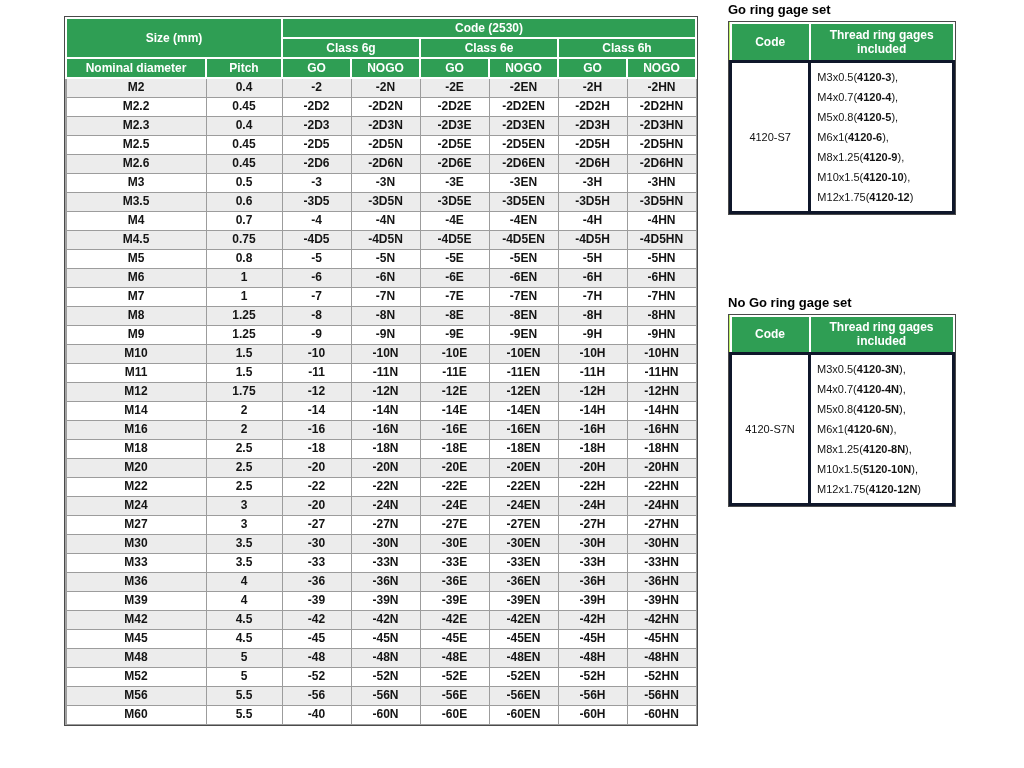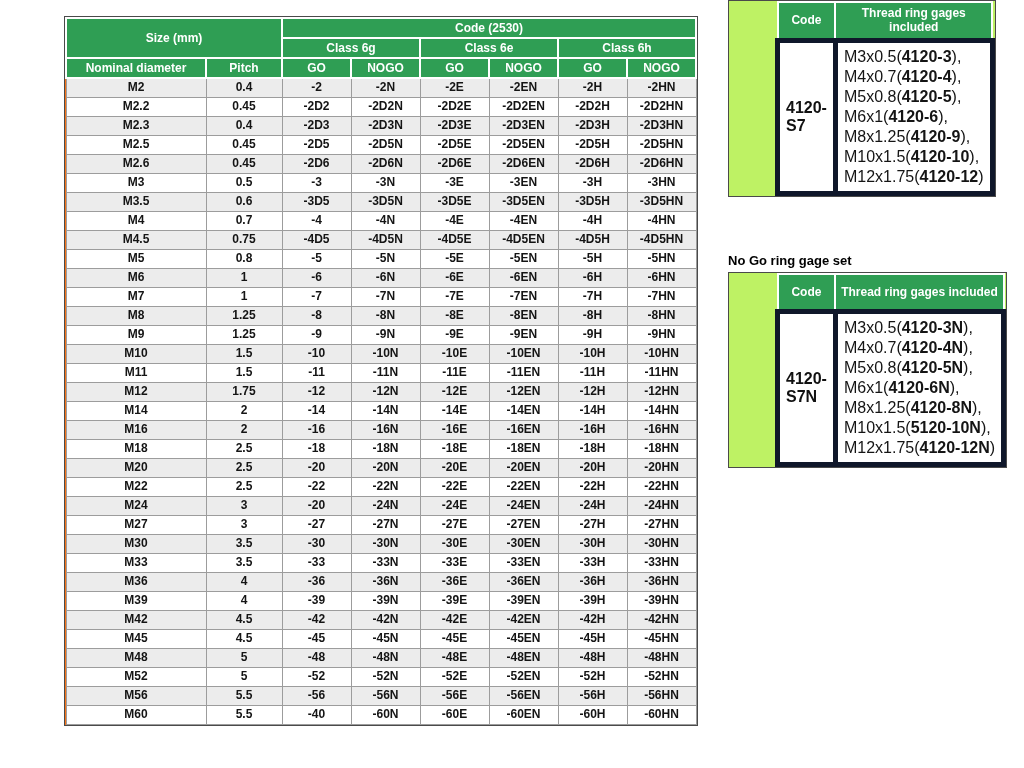--- a/index.html
+++ b/index.html
@@ -10,21 +10,21 @@
     font-family: "Liberation Sans", sans-serif;
     position: relative;
     color: #111;
   }
 
   
   .main-frame {
     position: absolute;
     left: 64px; top: 16px;
     border: 1px solid #4a4a4a;
-    background: #f97316;
+    background: #a3a3a3;
   }
   table { border-collapse: collapse; }
   .main-table th {
     background: #2f9e54;
     color: #ffffff;
     font-size: 12px;
     font-weight: bold;
     border: 2px solid #ffffff;
     padding: 2px 4px;
     text-align: center;
@@ -51,53 +51,52 @@
   .panel-title {
     font-size: 13px;
     font-weight: bold;
     color: #000;
     margin: 2px 0 4px 0;
   }
   .panel-frame {
     border: 1px solid #4a4a4a;
     display: inline-block;
     background: #bef264;
-    padding-left: 46px;
   }
   .panel th {
     background: #2f9e54;
     color: #fff;
     font-size: 12px;
     font-weight: bold;
     border: 2px solid #ffffff;
     padding: 3px 4px;
     text-align: center;
     height: 38px;
     vertical-align: middle;
   }
   .panel td {
-    border: 5px solid #0f172a;
-    font-size: 16px;
+    border: 3px solid #0f172a;
+    font-size: 11px;
     vertical-align: middle;
     padding: 4px 6px;
     background: #ffffff;
   }
   .panel td.code-cell {
-    font-weight: bold;
-    text-align: left;
+    font-weight: normal;
+    text-align: center;
     width: 80px;
   }
   .panel td.items-cell { width: 146px; }
   .gage-line {
     line-height: 20px;
     white-space: nowrap;
     color: #141414;
   }
   .gage-line b { font-weight: bold; }
-  .block2 { margin-top: 52px; }
+  .block2 { margin-top: 76px; }
 </style>
 </head>
 <body>
 
 <div class="main-frame">
   <table class="main-table">
     <colgroup>
       <col style="width:140px">
         <col style="width:76px">
       <col style="width:69px">
@@ -469,20 +468,21 @@
           <td>-60H</td>
           <td>-60HN</td>
         </tr>
       </tbody>
   </table>
 </div>
 
 <div class="side">
 
   <div class="block1">
+    <div class="panel-title">Go ring gage set</div>
     <div class="panel-frame">
       <table class="panel">
         <tbody>
             <tr>
           <th style="width:82px">Code</th>
           <th style="width:146px">Thread ring gages included</th>
         </tr>
         <tr>
           <td class="code-cell">4120-S7</td>
           <td class="items-cell">

